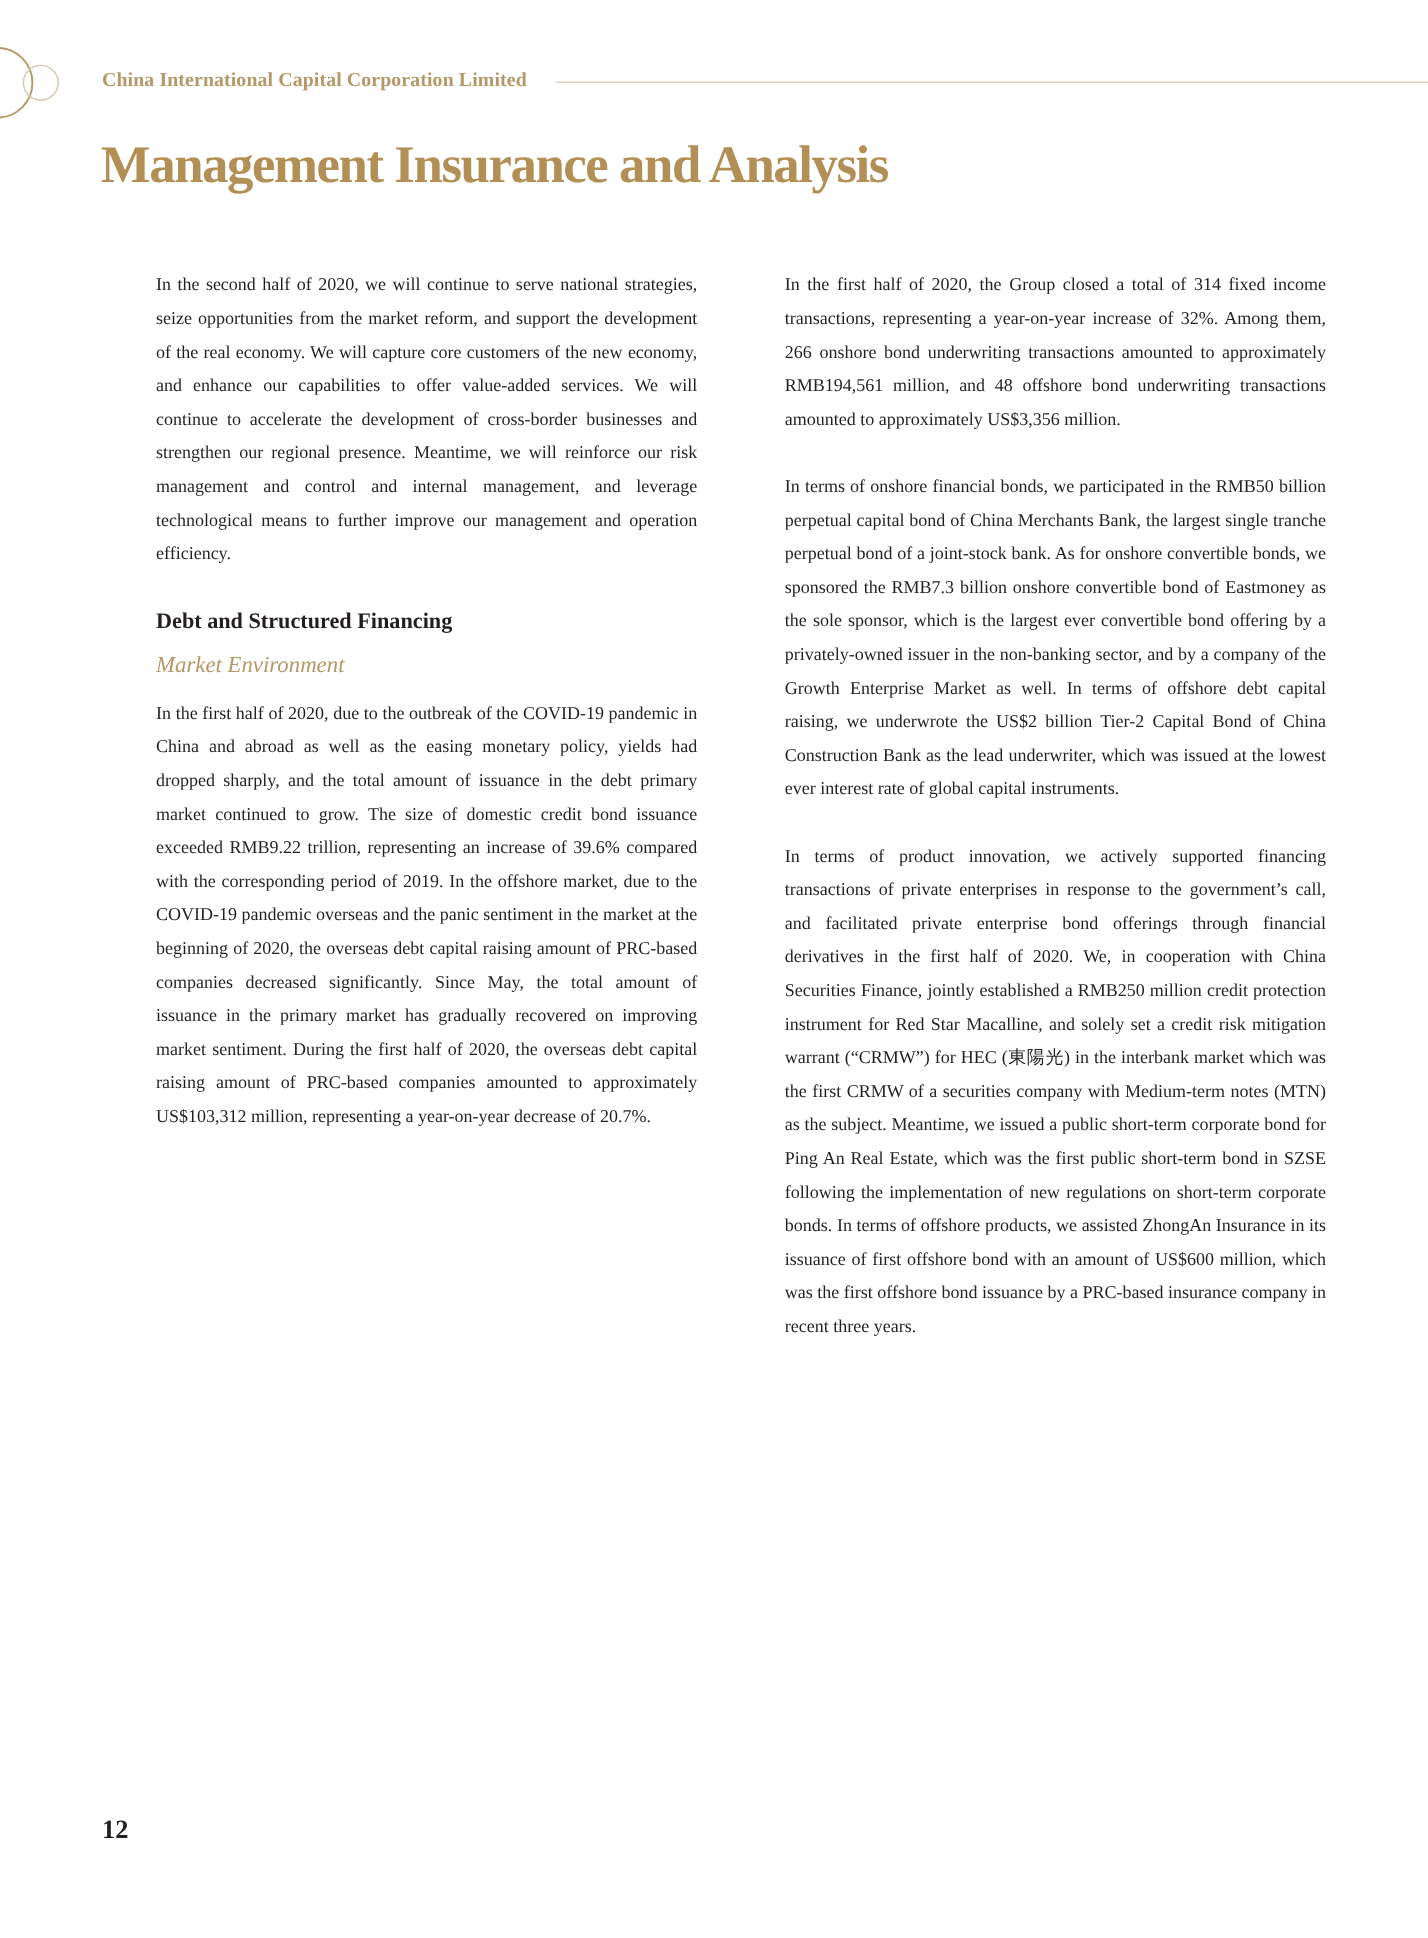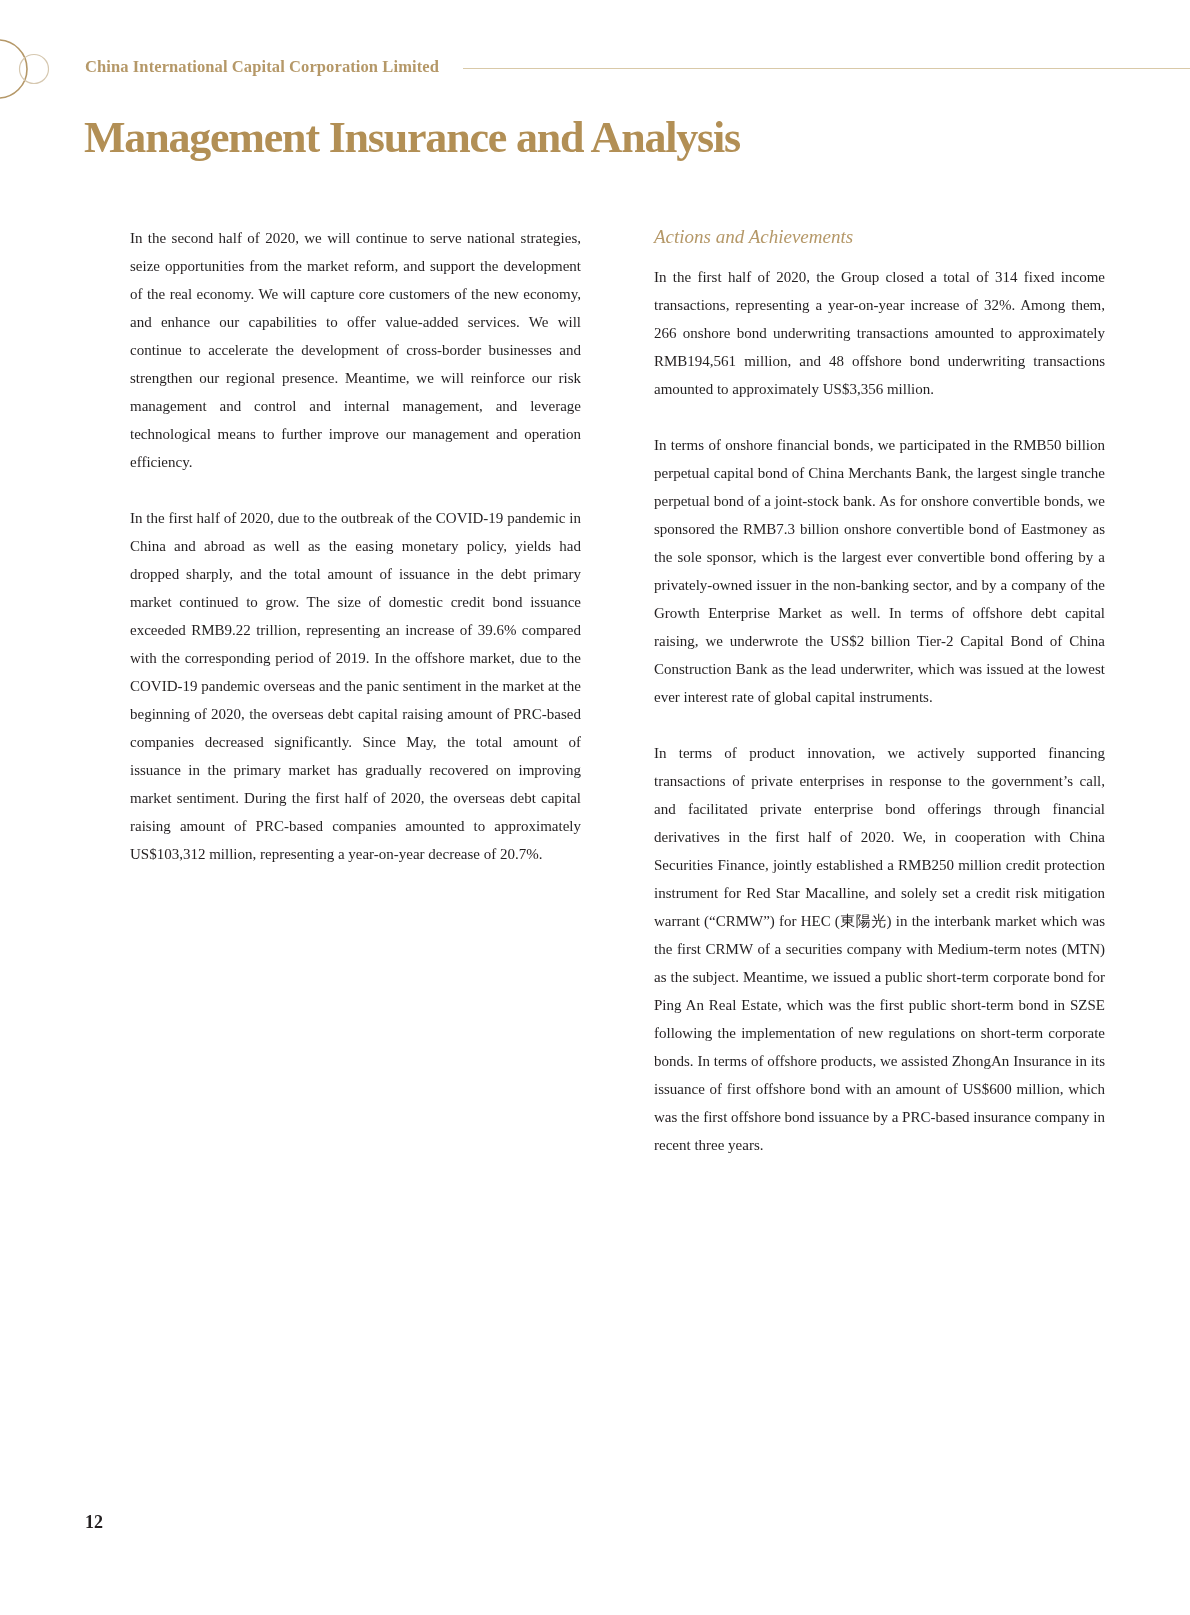--- a/index.html
+++ b/index.html
@@ -10,39 +10,40 @@
              color: #b59868; letter-spacing: 0.1px; white-space: nowrap; }
   .rule { position: absolute; left: 463px; top: 68px; width: 727px; height: 1px; background: #d9c9a8; }
   .title { position: absolute; left: 84px; top: 112px; font-size: 44px; font-weight: bold;
            color: #b28f55; letter-spacing: -1.2px; white-space: nowrap; margin: 0; }
   .col { position: absolute; top: 224px; width: 451px; }
   .col.left { left: 130px; }
   .col.right { left: 654px; }
   .subhead { font-style: italic; color: #b59868; font-size: 19px; margin: 0 0 13px 0; line-height: 26px; }
   .para { font-size: 15px; line-height: 28px; text-align: justify; margin: 0 0 28px 0; }
   .section { font-size: 18.5px; font-weight: bold; margin: 0 0 10px 0; line-height: 28px; color: #231f20; }
-  .pagenum { position: absolute; left: 85px; top: 1512px; font-size: 18px; font-weight: bold; }
+  .pagenum { position: absolute; left: 85px; top: 1512px; font-size: 22px; font-weight: bold; }
 </style>
 </head>
 <body>
 
 <svg class="deco" width="60" height="110" viewBox="0 0 60 110">
   <circle cx="-2" cy="69" r="29" fill="none" stroke="#b59868" stroke-width="1.6"></circle>
   <circle cx="34" cy="69" r="14.5" fill="none" stroke="#d6c8b0" stroke-width="1.2"></circle>
 </svg>
 
 <div class="company">China International Capital Corporation Limited</div>
 <div class="rule"></div>
 <h1 class="title">Management Insurance and Analysis</h1>
 
 <div class="col left">
   <p class="para">In the second half of 2020, we will continue to serve national strategies, seize opportunities from the market reform, and support the development of the real economy. We will capture core customers of the new economy, and enhance our capabilities to offer value-added services. We will continue to accelerate the development of cross-border businesses and strengthen our regional presence. Meantime, we will reinforce our risk management and control and internal management, and leverage technological means to further improve our management and operation efficiency.</p>
+  <p class="section">Debt and Structured Financing</p>
+  <p class="subhead">Market Environment</p>
   <p class="para">In the first half of 2020, due to the outbreak of the COVID-19 pandemic in China and abroad as well as the easing monetary policy, yields had dropped sharply, and the total amount of issuance in the debt primary market continued to grow. The size of domestic credit bond issuance exceeded RMB9.22 trillion, representing an increase of 39.6% compared with the corresponding period of 2019. In the offshore market, due to the COVID-19 pandemic overseas and the panic sentiment in the market at the beginning of 2020, the overseas debt capital raising amount of PRC-based companies decreased significantly. Since May, the total amount of issuance in the primary market has gradually recovered on improving market sentiment. During the first half of 2020, the overseas debt capital raising amount of PRC-based companies amounted to approximately US$103,312 million, representing a year-on-year decrease of 20.7%.</p>
 </div>
 
 <div class="col right">
-  <p class="subhead">Actions and Achievements</p>
   <p class="para">In the first half of 2020, the Group closed a total of 314 fixed income transactions, representing a year-on-year increase of 32%. Among them, 266 onshore bond underwriting transactions amounted to approximately RMB194,561 million, and 48 offshore bond underwriting transactions amounted to approximately US$3,356 million.</p>
   <p class="para">In terms of onshore financial bonds, we participated in the RMB50 billion perpetual capital bond of China Merchants Bank, the largest single tranche perpetual bond of a joint-stock bank. As for onshore convertible bonds, we sponsored the RMB7.3 billion onshore convertible bond of Eastmoney as the sole sponsor, which is the largest ever convertible bond offering by a privately-owned issuer in the non-banking sector, and by a company of the Growth Enterprise Market as well. In terms of offshore debt capital raising, we underwrote the US$2 billion Tier-2 Capital Bond of China Construction Bank as the lead underwriter, which was issued at the lowest ever interest rate of global capital instruments.</p>
   <p class="para">In terms of product innovation, we actively supported financing transactions of private enterprises in response to the government’s call, and facilitated private enterprise bond offerings through financial derivatives in the first half of 2020. We, in cooperation with China Securities Finance, jointly established a RMB250 million credit protection instrument for Red Star Macalline, and solely set a credit risk mitigation warrant (“CRMW”) for HEC (東陽光) in the interbank market which was the first CRMW of a securities company with Medium-term notes (MTN) as the subject. Meantime, we issued a public short-term corporate bond for Ping An Real Estate, which was the first public short-term bond in SZSE following the implementation of new regulations on short-term corporate bonds. In terms of offshore products, we assisted ZhongAn Insurance in its issuance of first offshore bond with an amount of US$600 million, which was the first offshore bond issuance by a PRC-based insurance company in recent three years.</p>
 </div>
 
 <div class="pagenum">12</div>
 
 </body></html>

